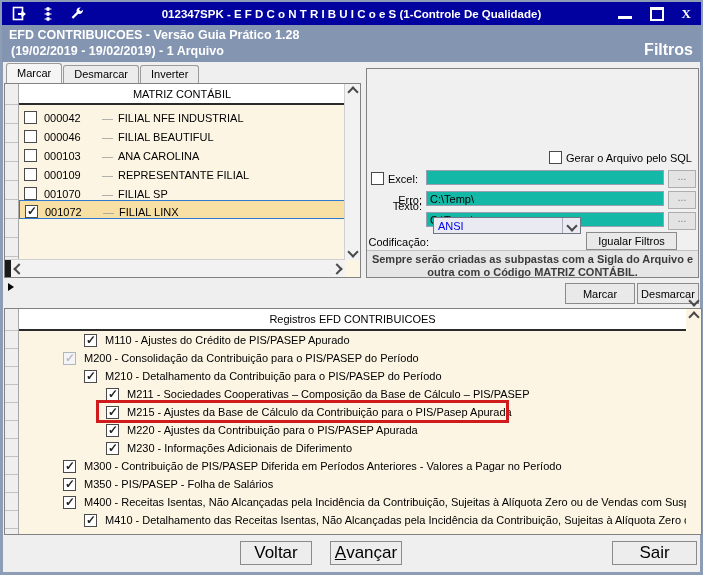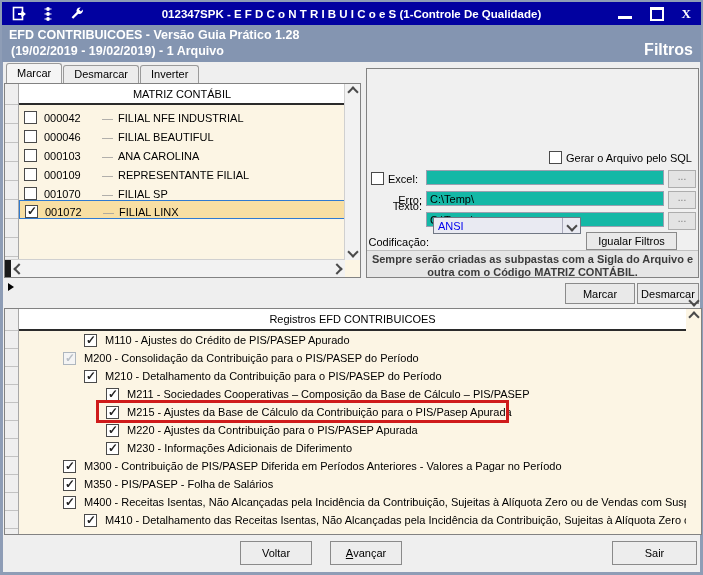--- a/index.html
+++ b/index.html
@@ -69,21 +69,21 @@
   .note{position:absolute;left:0;right:0;bottom:0;height:27px;background:#E6E6E6;border-top:1px solid #c0c0c0;
         font-weight:bold;color:#3c3c3c;text-align:center;font-size:11px;line-height:13px;padding-top:2px;box-sizing:border-box;}
   
   .rrow{position:relative;height:18px;display:flex;align-items:center;}
   .rrow .rlabel{margin-left:8px;white-space:nowrap;}
   .rrow.lvl1 .cb{margin-left:44px;} .rrow.lvl2 .cb{margin-left:65px;} .rrow.lvl3 .cb{margin-left:87px;}
   .redbox{position:absolute;left:91px;top:91px;width:413px;height:23px;border:3px solid #CF1B1B;box-sizing:border-box;
           pointer-events:none;z-index:5;}
   
   .fbtn{position:absolute;height:24px;background:#EDEDED;border:1px solid #8a8a8a;display:flex;align-items:center;
-        justify-content:center;font-size:11px;cursor:pointer;box-sizing:border-box;}
+        justify-content:center;font-size:17px;cursor:pointer;box-sizing:border-box;}
 </style>
 </head>
 <body>
 
 <div id="win">
 
   <div class="titlebar">
     <div class="tb-icons">
       <span class="tb-icon">
         <svg width="16" height="16" viewBox="0 0 16 16">

